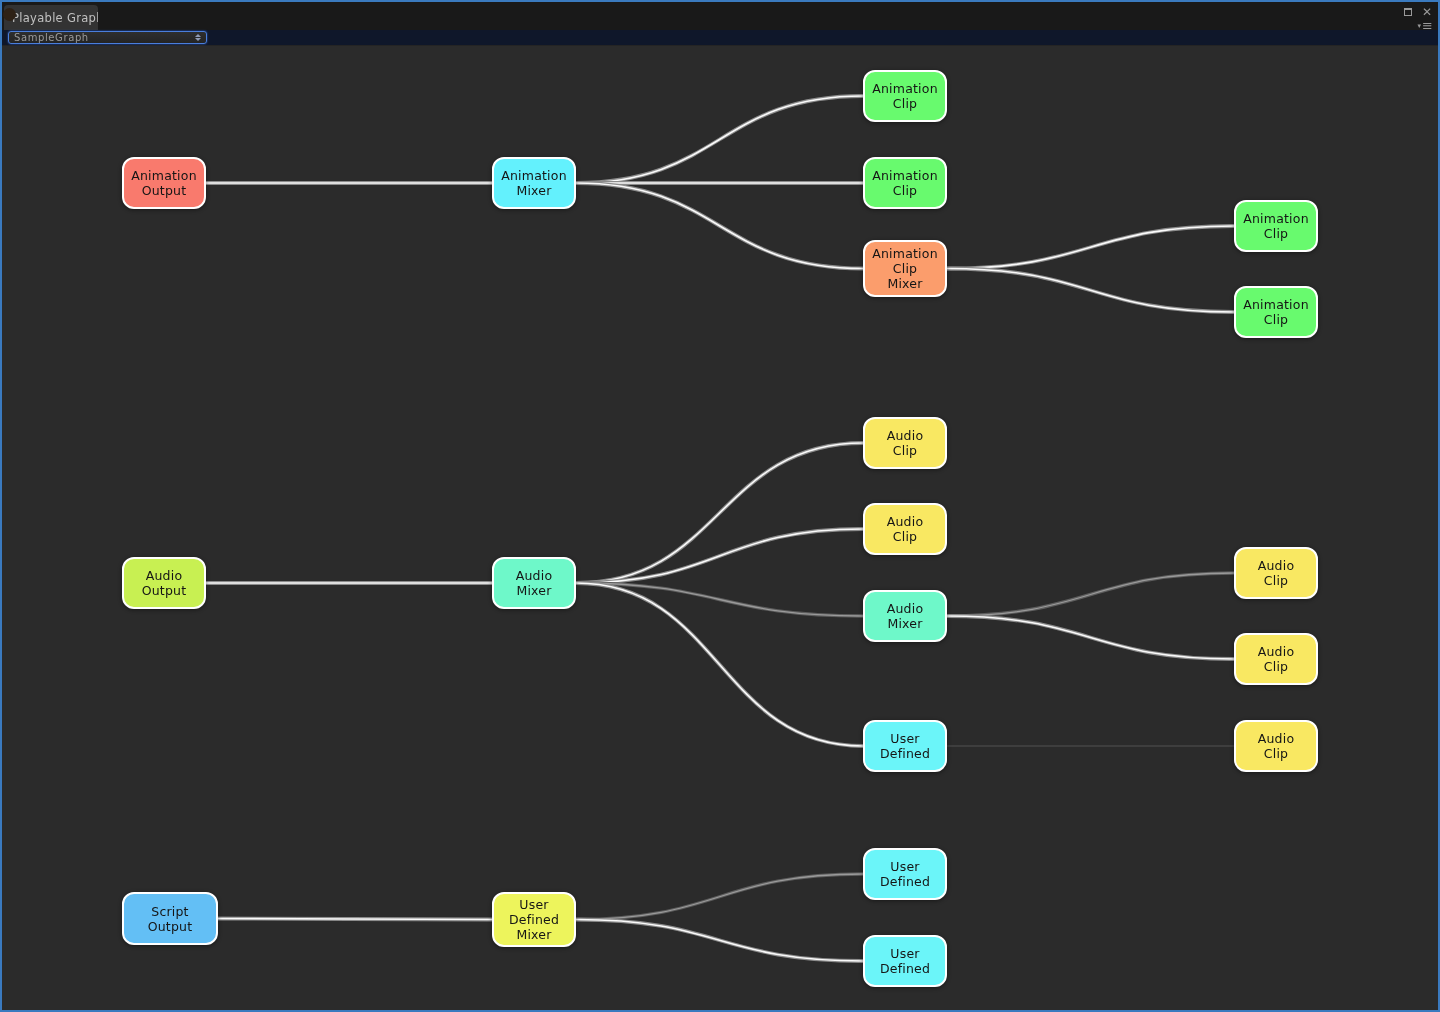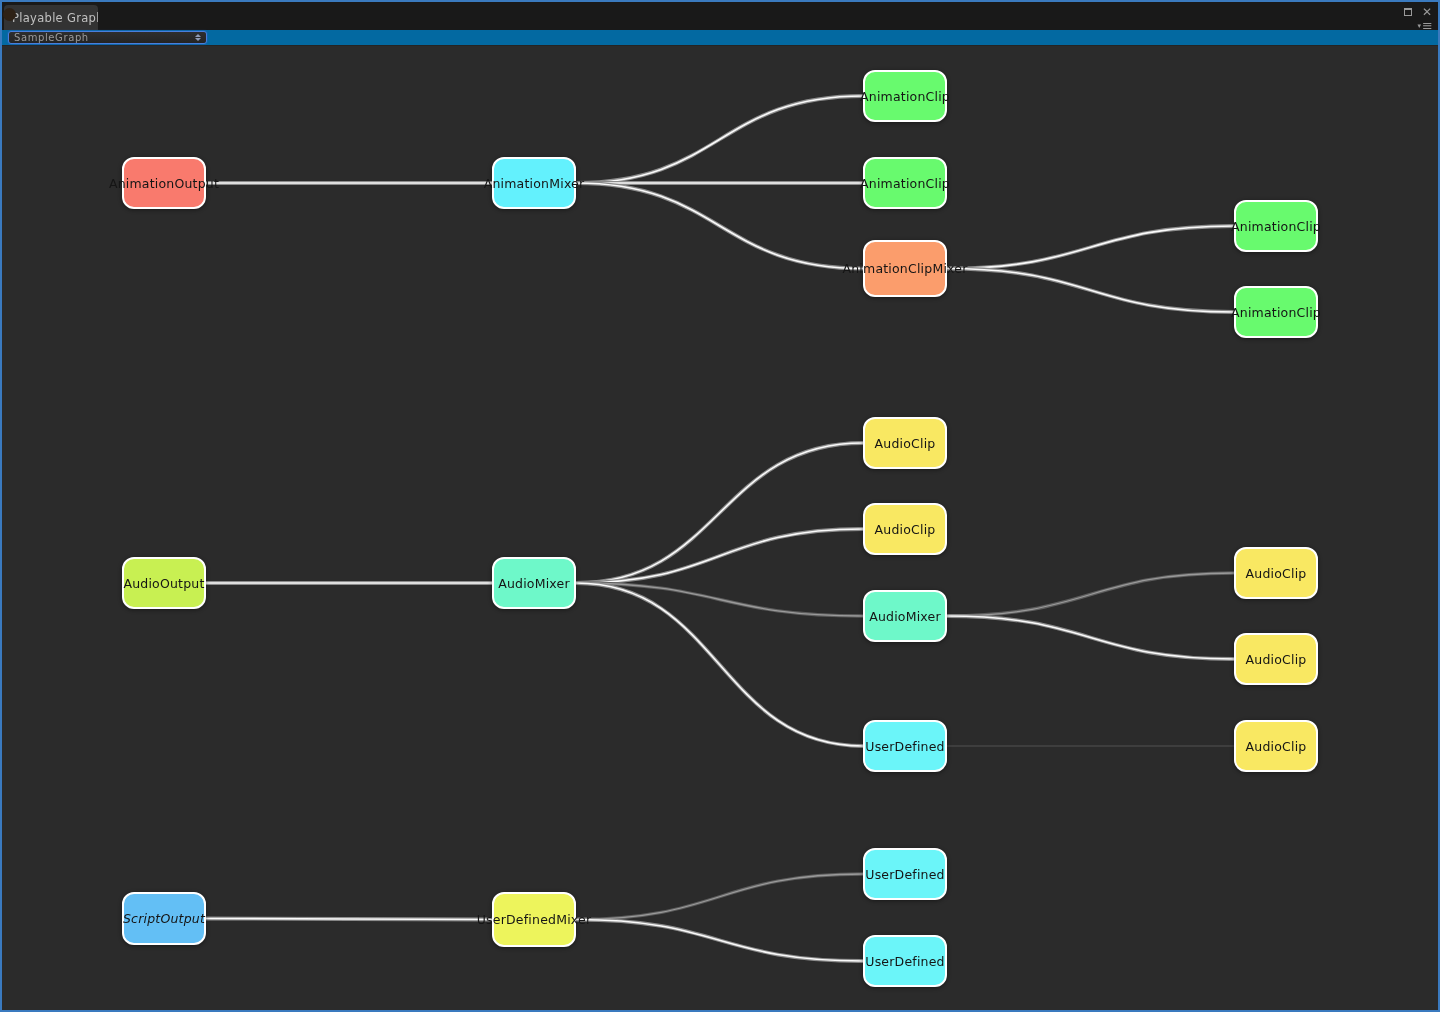--- a/index.html
+++ b/index.html
@@ -36,21 +36,21 @@
   .icon-close { font-size:12px; line-height:10px; color:#9a9a9a; }
   .win-menu {
     position:absolute; right:5px; top:19px; color:#9a9a9a; font-size:11px;
     display:flex; align-items:center; gap:1px; line-height:10px;
   }
   .win-menu .arrow { font-size:7px; }
   .win-menu .bars  { font-size:13px; }
 
   
   .toolbar {
-    position:relative; height:16px; background:#0369a1; width:100%;
+    position:relative; height:16px; background:#0f172a; width:100%;
     border-bottom:1px solid #242424;
   }
   .graph-selector {
     position:absolute; left:6px; top:1px; width:199px; height:13px;
     background:linear-gradient(#2e2e2e,#242424);
     border:1px solid #4a7edb; border-radius:3px;
     box-shadow:0 0 2px #2f63c9;
     display:flex; align-items:center; justify-content:space-between;
     padding:0 5px; color:#9b9b9b; font-size:10px; letter-spacing:0.6px;
     cursor:pointer;
@@ -62,21 +62,21 @@
   .stepper i.down { border-top:3px solid #8f9bb5; }
 
   
   .canvas { position:relative; width:1436px; height:964px; background:#2b2b2b; overflow:hidden; }
   .canvas svg { position:absolute; left:0; top:0; }
   .canvas svg path { fill:none; }
 
   .gnode {
     position:absolute;
     border:2.5px solid #ffffff; border-radius:12px;
-    display:flex; flex-direction:row; align-items:center; justify-content:center;
+    display:flex; flex-direction:column; align-items:center; justify-content:center;
     color:#151515; font-size:12.5px; line-height:15px; letter-spacing:0.2px;
     text-align:center; cursor:default;
     box-shadow:0 1px 4px rgba(0,0,0,0.45);
   }
 </style>
 </head>
 <body>
 
 <div class="window">
 
@@ -200,21 +200,21 @@
         <span>Clip</span>
       </div>
       <div class="gnode" style="left: 1232px; top: 587px; width: 84px; height: 52px; background: rgb(249, 232, 98);">
         <span>Audio</span>
         <span>Clip</span>
       </div>
       <div class="gnode" style="left: 1232px; top: 674px; width: 84px; height: 52px; background: rgb(249, 232, 98);">
         <span>Audio</span>
         <span>Clip</span>
       </div>
-      <div class="gnode" style="left: 120px; top: 846px; width: 84px; height: 53px; background: rgb(99, 191, 245); font-style: italic;">
+      <div class="gnode" style="left: 120px; top: 846px; width: 96px; height: 53px; background: rgb(99, 191, 245);">
         <span>Script</span>
         <span>Output</span>
       </div>
       <div class="gnode" style="left: 490px; top: 846px; width: 84px; height: 55px; background: rgb(237, 244, 92);">
         <span>User</span>
         <span>Defined</span>
         <span>Mixer</span>
       </div>
       <div class="gnode" style="left: 861px; top: 802px; width: 84px; height: 52px; background: rgb(107, 245, 249);">
         <span>User</span>

